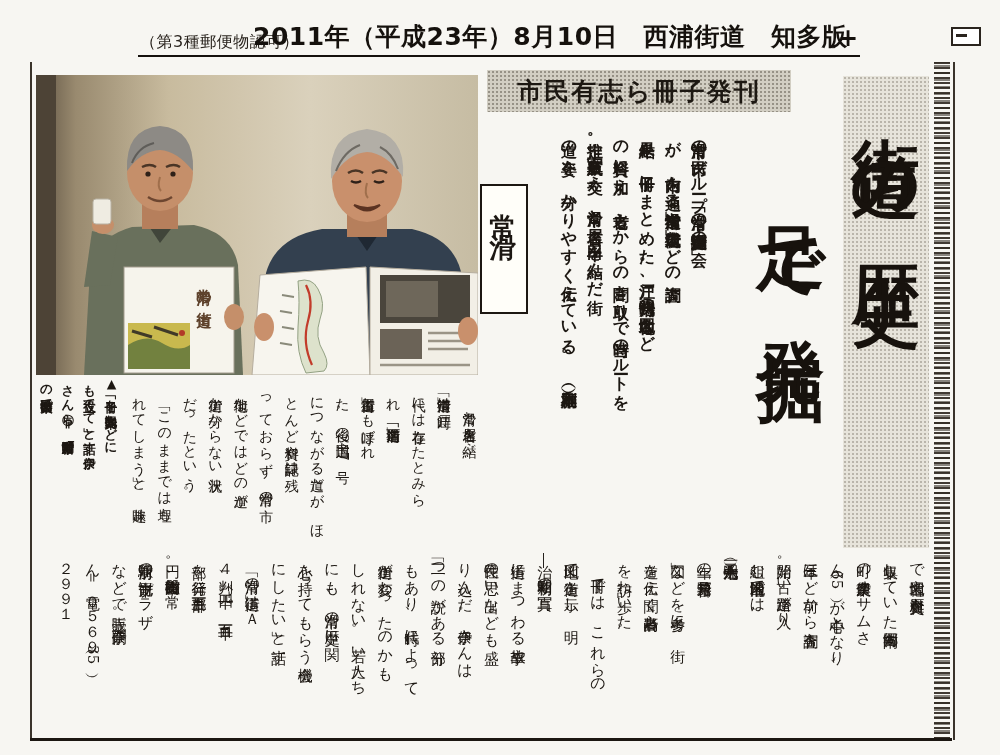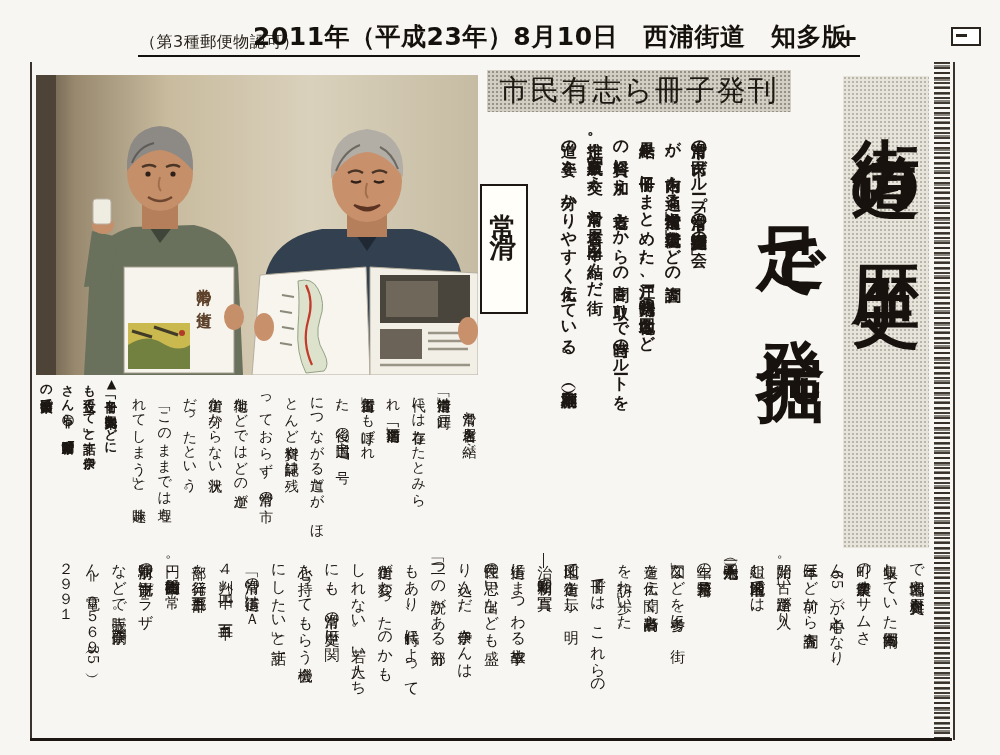--- a/index.html
+++ b/index.html
@@ -22,21 +22,21 @@
   .right-rule{left:953px;top:62px;width:2px;height:678px;background:#3a332b;}
   .halftone-v{left:934px;top:62px;width:16px;height:676px;
     background-image:
       repeating-linear-gradient(180deg, rgba(45,38,30,.9) 0 2px, transparent 2px 5px),
       repeating-linear-gradient(180deg, transparent 0 1px, rgba(45,38,30,.55) 1px 3px, transparent 3px 7px);
     background-size:7px 100%,9px 100%;background-position:0 0,7px 2px;background-repeat:repeat;}
   
   .kicker{left:487px;top:70px;width:304px;height:42px;display:flex;align-items:center;justify-content:center;
     background-color:#d2cec3;
     background-image:radial-gradient(rgba(90,84,74,.5) 1px, transparent 1.2px);background-size:4px 4px;
-    font-size:29px;font-weight:normal;letter-spacing:2px;color:#1d1812;
+    font-size:25px;font-weight:bold;letter-spacing:2px;color:#1d1812;
     font-family:"DejaVu Sans",sans-serif;}
   
   .headline-strip{left:843px;top:76px;width:86px;height:472px;
     background-color:#e7e4db;
     background-image:radial-gradient(rgba(130,124,112,.45) 1px, transparent 1.2px);background-size:4px 4px;}
   .headline1{left:848px;top:84px;height:460px;font-size:68px;font-weight:bold;letter-spacing:16px;
     line-height:78px;color:#17120d;}
   .headline2{left:752px;top:172px;height:380px;font-size:68px;font-weight:bold;letter-spacing:18px;
     line-height:80px;color:#17120d;}
   

